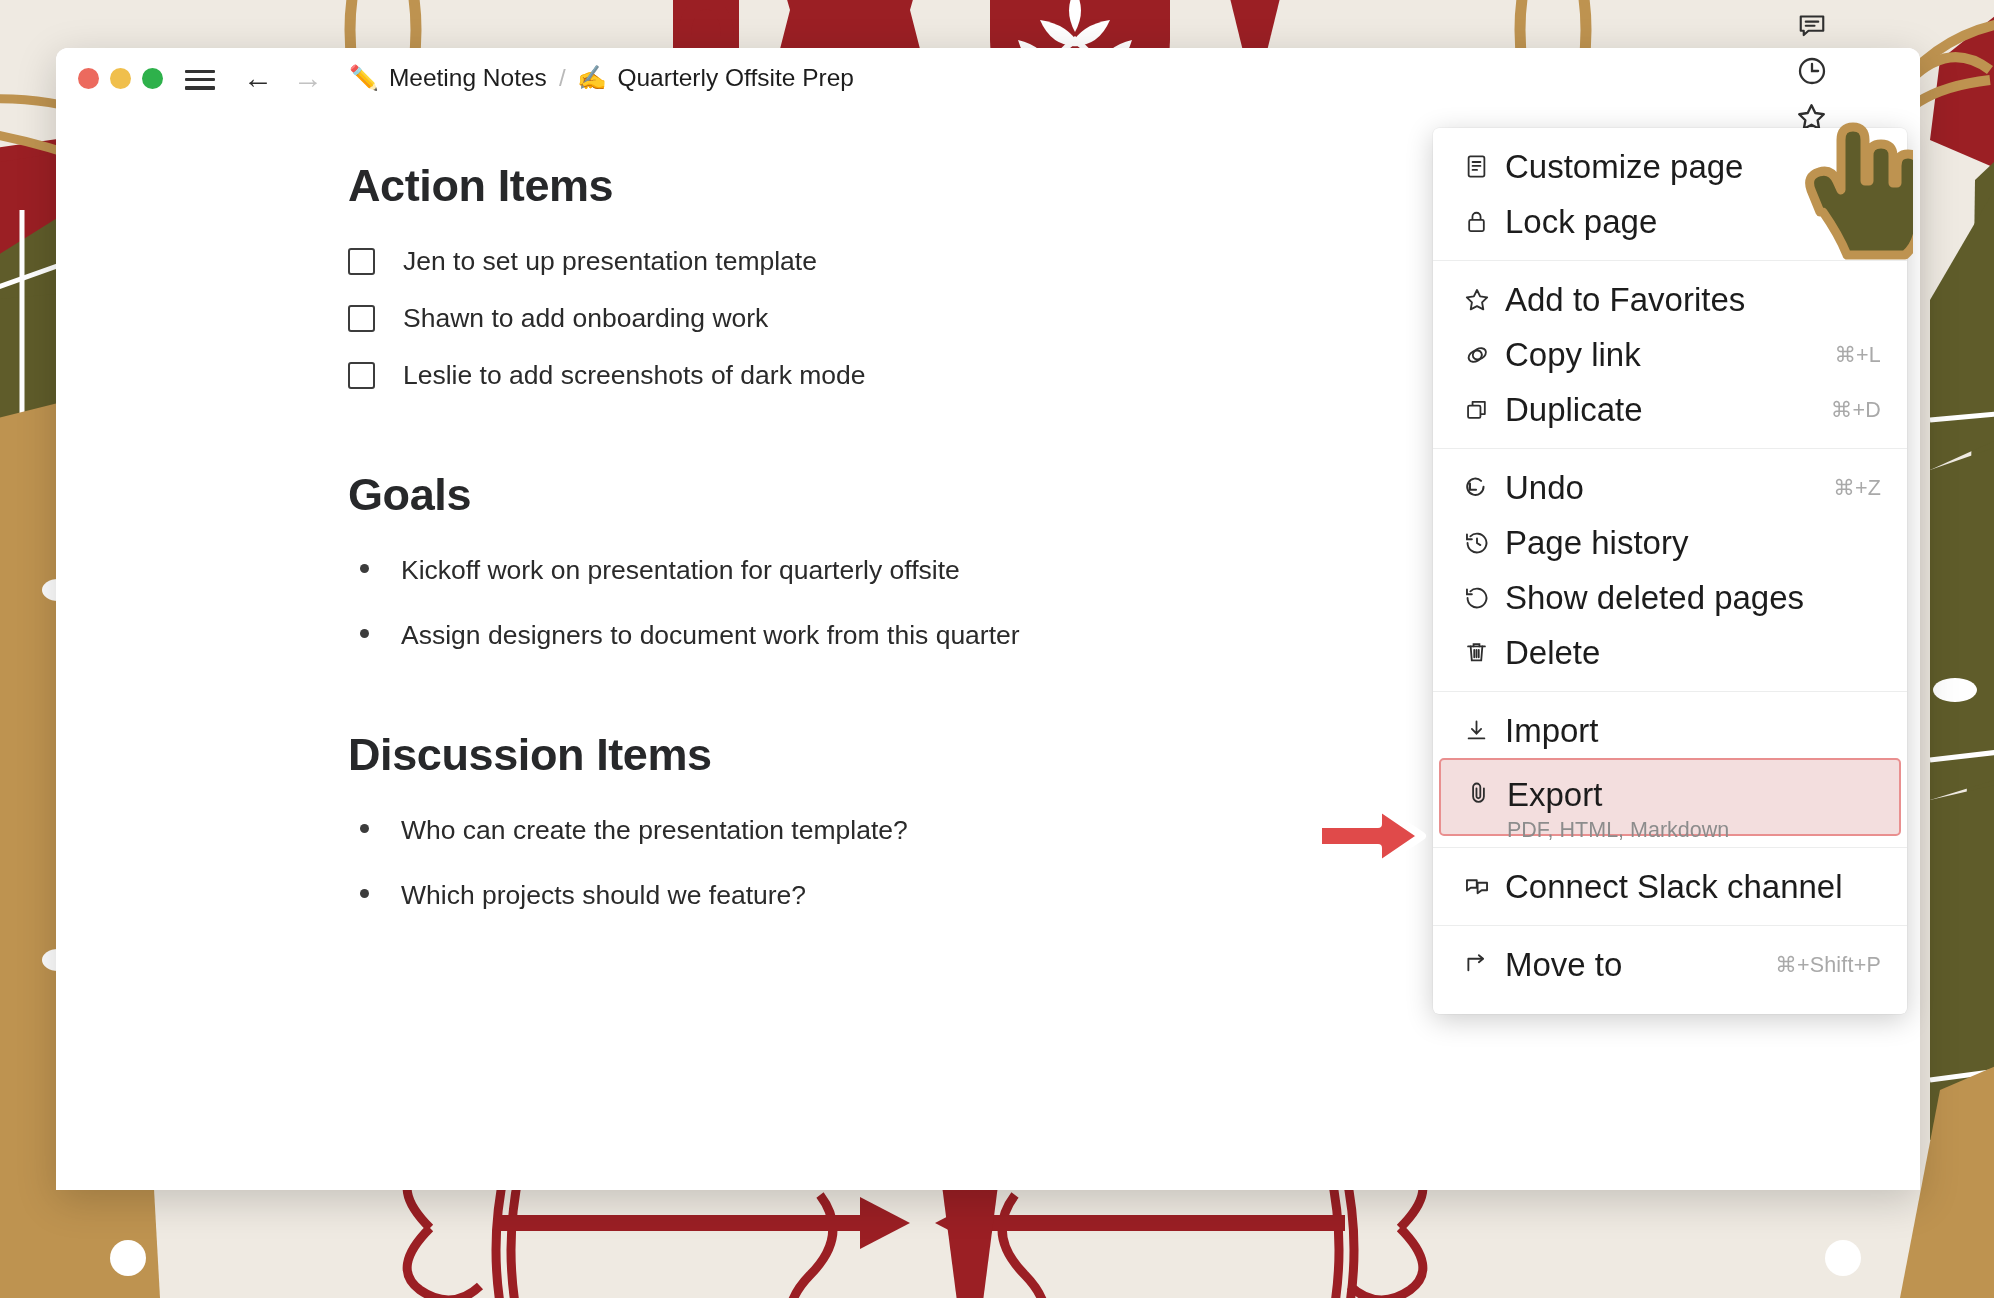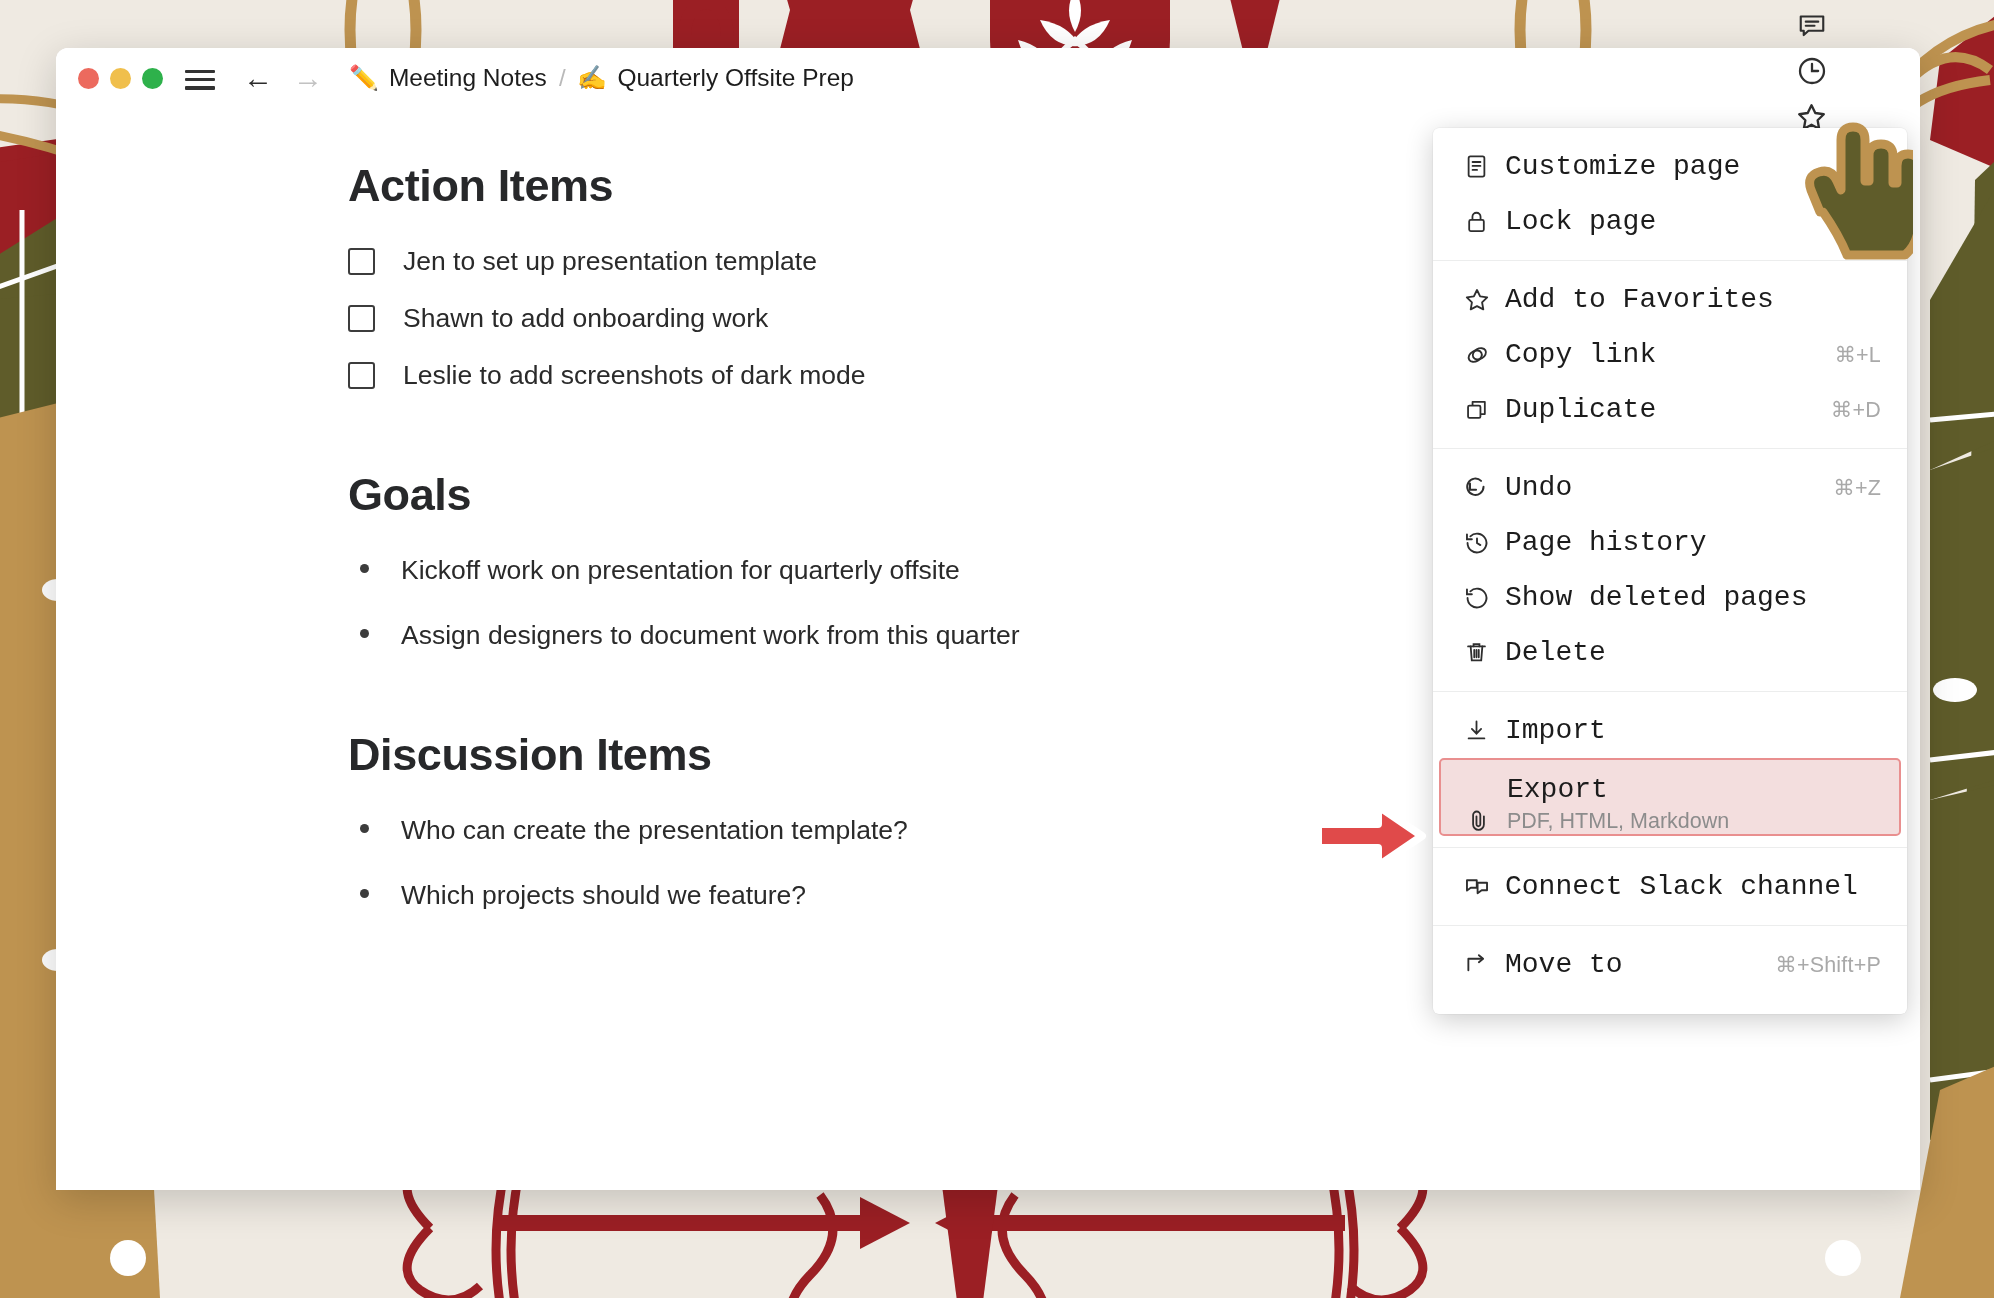--- a/index.html
+++ b/index.html
@@ -113,25 +113,25 @@
     color: #1f1f1f;
   }
   .mi {
     display: flex; align-items: center;
     height: 55px;
     padding: 0 26px 0 30px;
     cursor: pointer;
     position: relative;
   }
   .mi .mic { width: 42px; min-width: 42px; display:flex; align-items:center; }
-  .mi .mlabel { flex: 1; font-size: 28px; color: #1c1c1c; font-family: Liberation Mono, monospace; }
+  .mi .mlabel { flex: 1; font-size: 33px; color: #1c1c1c; }
   .mi .mkey { font-size: 21.5px; color: #a9a9a9; letter-spacing: 0.2px; }
   .msep { height: 1px; background: #eceded; margin: 11px 0 11px 0; }
 
-  .mi.tall { height: 78px; align-items: flex-end; padding-top: 16px; }
+  .mi.tall { height: 78px; align-items: flex-start; padding-top: 16px; }
   .mi.tall .mic { padding-top: 3px; }
   .sub { font-size: 21.5px; color: #8c8c8c; margin-top: 4px; }
 
   
   #mi-export {
     background: #f3dede;
     border: 2.5px solid #e98f8f;
     border-radius: 5px;
     margin: 0 6px;
     padding-left: 24px;

